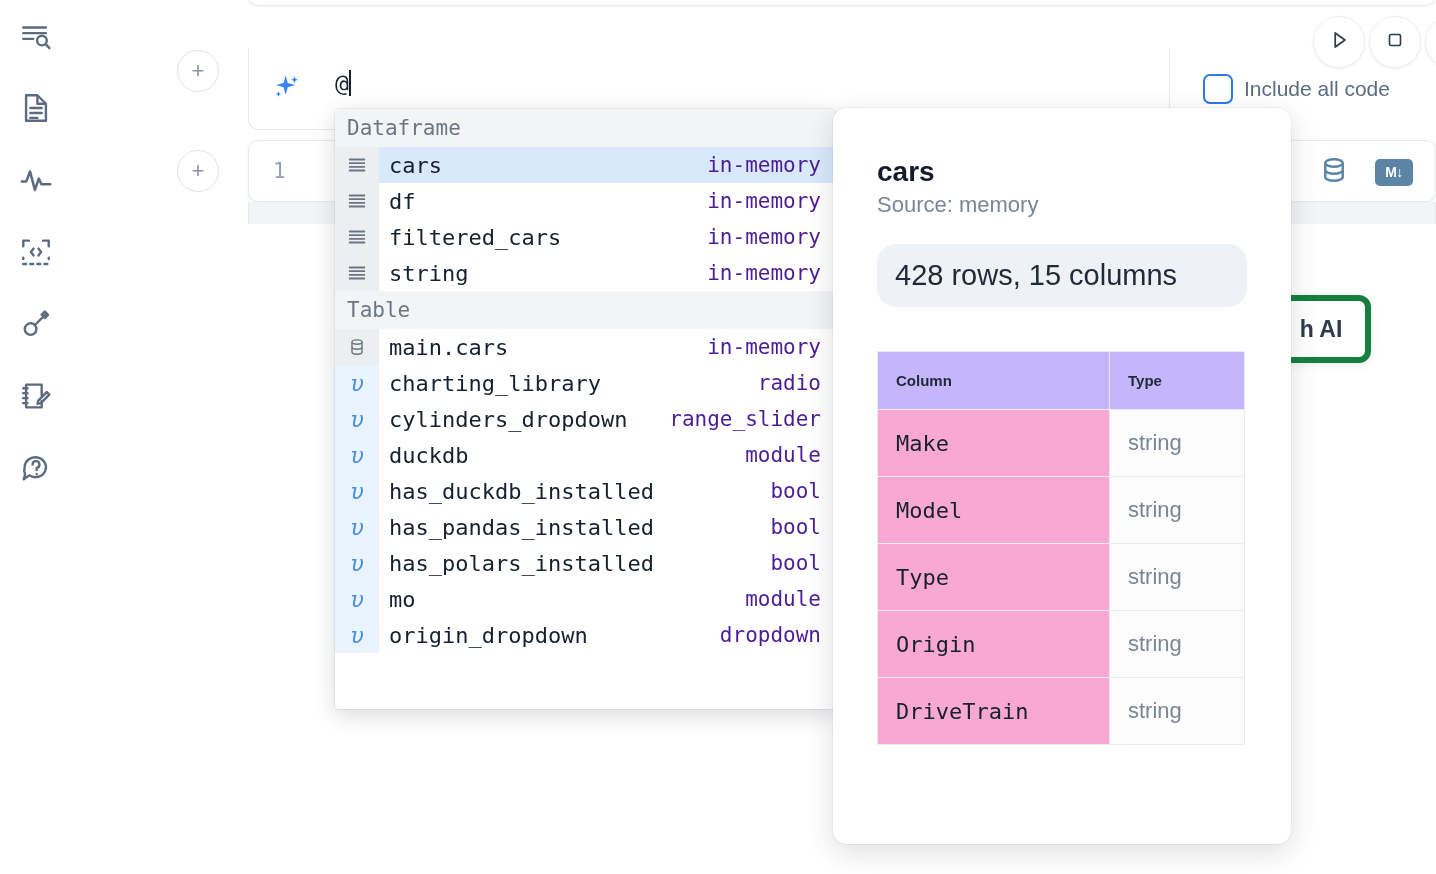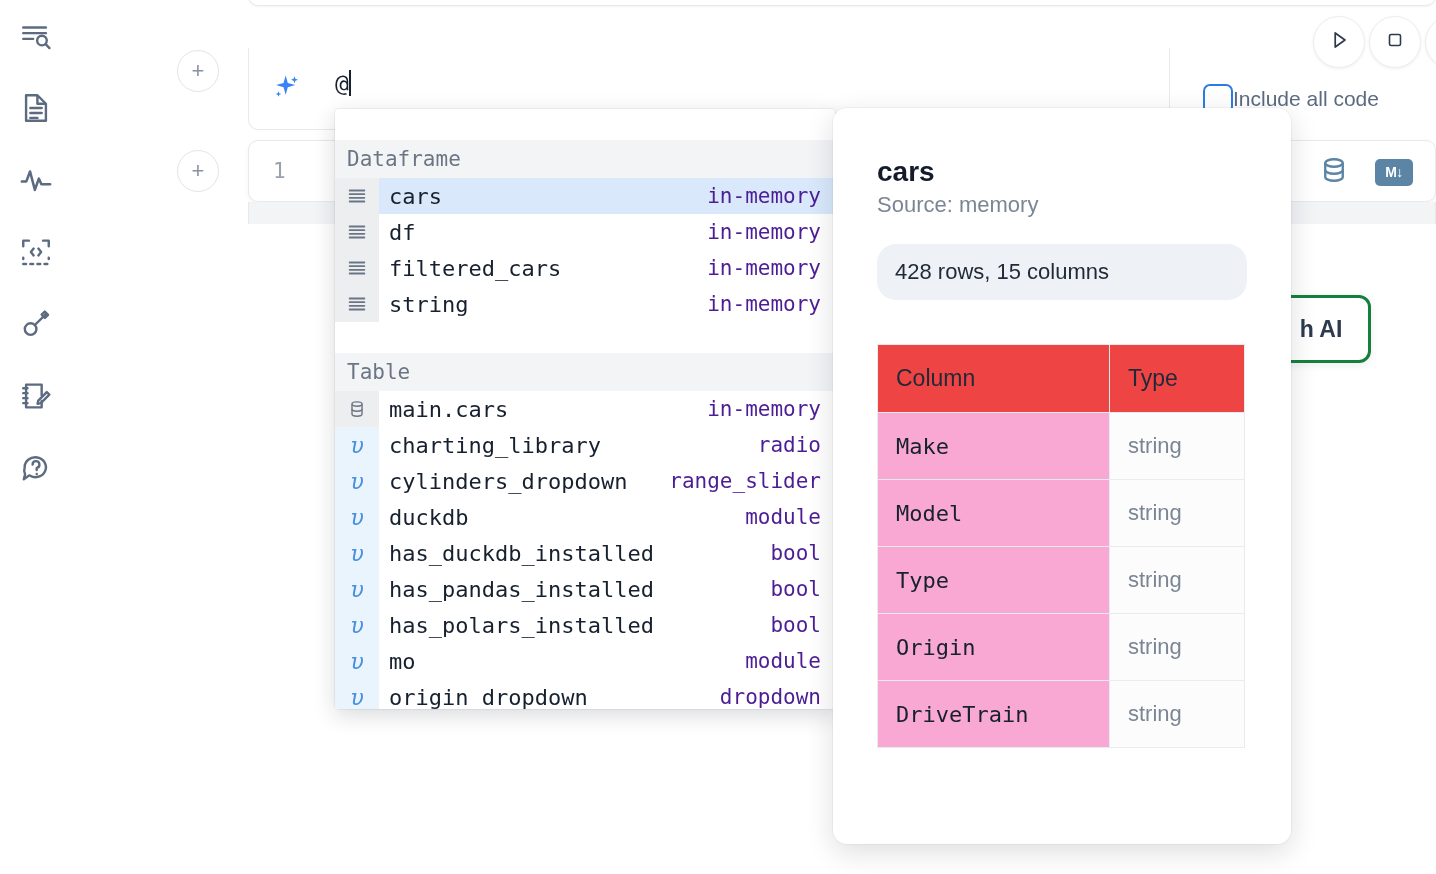--- a/index.html
+++ b/index.html
@@ -54,22 +54,22 @@
 
   
   .tb-circle {
     position:absolute; width:52px; height:52px; border-radius:50%;
     background:#fff; border:1px solid #eceef1;
     display:flex; align-items:center; justify-content:center;
     box-shadow:0 1px 3px rgba(18,24,40,.07);
     color:#2e3a4d;
   }
   .chk-wrap {
-    position:absolute; left:1203px; top:84px;
-    display:flex; align-items:center; gap:0;
+    position:absolute; left:1203px; top:74px;
+    display:flex; align-items:center; gap:11px;
   }
   .chk-box {
     width:30px; height:30px; border-radius:7px;
     border:2px solid #2c7be5; background:#fff;
   }
   .chk-label { font-size:21px; color:#5c6b80; }
 
   
   .code-cell {
     position:absolute; left:248px; top:140px; width:1188px; height:62px;
@@ -90,37 +90,37 @@
     width:38px; height:27px; border-radius:5px; background:#5b84a5;
     color:#fff; font-size:14px; font-weight:700; letter-spacing:-.5px;
     display:flex; align-items:center; justify-content:center;
   }
   .cell-strip {
     position:absolute; left:248px; top:202px; width:1188px; height:22px;
     background:#f3f4f6; border-left:1px solid #e7e9ec; border-right:1px solid #e7e9ec;
   }
   .ai-chip {
     position:absolute; left:1255px; top:295px; width:116px; height:68px;
-    background:#fff; border:3px solid #15803d; border-radius:12px;
+    background:#fff; border:6px solid #15803d; border-radius:12px;
     box-shadow:0 2px 8px rgba(18,24,40,.08);
     display:flex; align-items:center; justify-content:center;
     font-size:23px; font-weight:600; color:#2e3a4d; padding-left:16px;
   }
 
   
   .ac {
     position:absolute; left:335px; top:109px; width:500px; height:600px;
     background:#fff; border-radius:4px;
     box-shadow:0 6px 22px rgba(18,24,40,.16), 0 0 0 1px rgba(18,24,40,.05);
     overflow:hidden; z-index:20;
     font-family:"DejaVu Sans Mono","Liberation Mono",monospace;
   }
   .ac-group {
     height:38px; background:#f3f4f6; color:#6b7685;
-    font-size:21px; display:flex; align-items:center; padding-left:12px;margin-top:31px;
+    font-size:21px; display:flex; align-items:center; padding-left:12px;
   }
   .ac-row { height:36px; display:flex; align-items:center; background:#fff; }
   .ac-row.sel { background:#d9e9fb; }
   .ac-gutter {
     width:44px; height:36px; flex:0 0 44px;
     display:flex; align-items:center; justify-content:center;
     background:#eceef0; color:#6b7685;
   }
   .ac-gutter.var { background:#eaf4fd; color:#4b8fe0; }
   .ac-name {
@@ -134,31 +134,31 @@
   .info {
     position:absolute; left:833px; top:108px; width:458px; height:736px;
     background:#fff; border-radius:14px;
     box-shadow:0 8px 28px rgba(18,24,40,.14), 0 0 0 1px rgba(18,24,40,.04);
     overflow:hidden; z-index:30; padding:48px 44px 0 44px;
   }
   .info-title { font-size:28px; font-weight:700; color:#141c2b; }
   .info-src { font-size:22px; color:#7b8694; margin-top:4px; }
   .info-pill {
     margin-top:26px; background:#eef1f6; border-radius:19px;
-    padding:15px 18px; font-size:22px; color:#1f2937;
+    padding:15px 18px; font-size:29px; color:#1f2937;
   }
   .info-table {
     margin-top:44px; width:368px; border-collapse:collapse;
     table-layout:fixed;
   }
   .info-table th, .info-table td {
     border:1px solid #e8ecf1; padding:20px 18px; text-align:left;
   }
   .info-table th {
-    background:#ef4444; font-size:23px; font-weight:400; color:#1f2937;
+    background:#c4b5fd; font-size:15px; font-weight:700; color:#1f2937;
   }
   .info-table td.col {
     font-family:"DejaVu Sans Mono","Liberation Mono",monospace;
     font-size:22px; color:#16202e; background:#f9a8d4;
   }
   .info-table td.typ { font-size:22px; color:#7b8694; background:#fcfcfd; }
   .info-table th:nth-child(1), .info-table td:nth-child(1){ width:232px; }
 </style>
 </head>
 <body>

